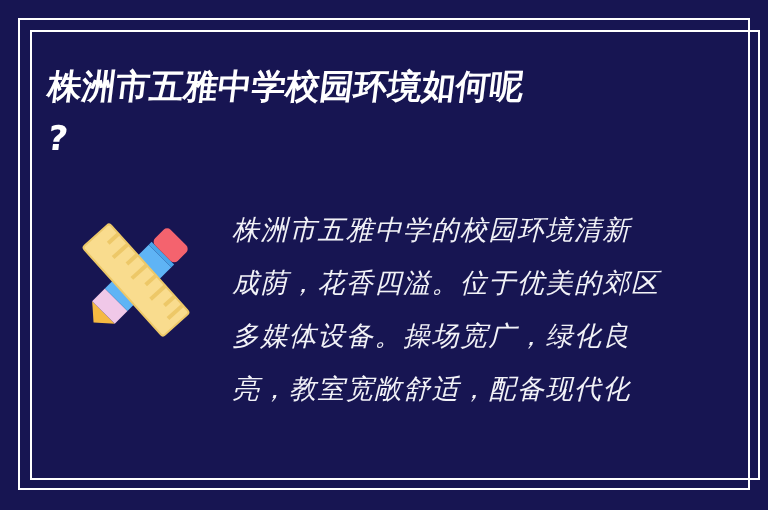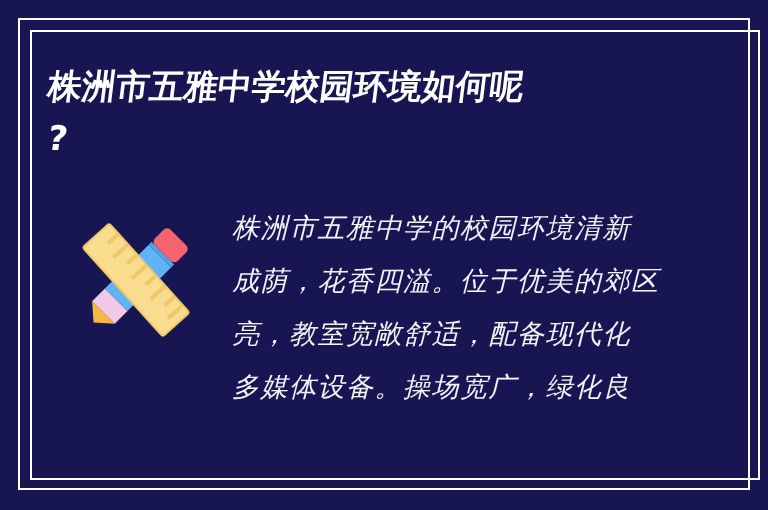--- a/index.html
+++ b/index.html
@@ -59,21 +59,21 @@
 
   
   .article {
     position: absolute;
     left: 232px;
     top: 204px;
     width: 424px;
   }
   .article-line {
     color: #f2f2f7;
-    font-family: Liberation Mono, monospace;
+    font-family: Liberation Sans, sans-serif;
     font-size: 27px;
     line-height: 53px;
     letter-spacing: 1.5px;
     white-space: nowrap;
     font-style: italic;
   }
 
   
   .illustration {
     position: absolute;
@@ -124,17 +124,17 @@
           <rect x="98" y="44" width="4" height="14"></rect>
           <rect x="110" y="44" width="4" height="20"></rect>
         </g>
       </g>
     </svg>
   </div>
 
   <div class="article">
     <div class="article-line">株洲市五雅中学的校园环境清新</div>
     <div class="article-line">成荫，花香四溢。位于优美的郊区</div>
+    <div class="article-line">多媒体设备。操场宽广，绿化良</div>
     <div class="article-line">亮，教室宽敞舒适，配备现代化</div>
-    <div class="article-line">多媒体设备。操场宽广，绿化良</div>
   </div>
 
 </div>
 
 </body></html>

